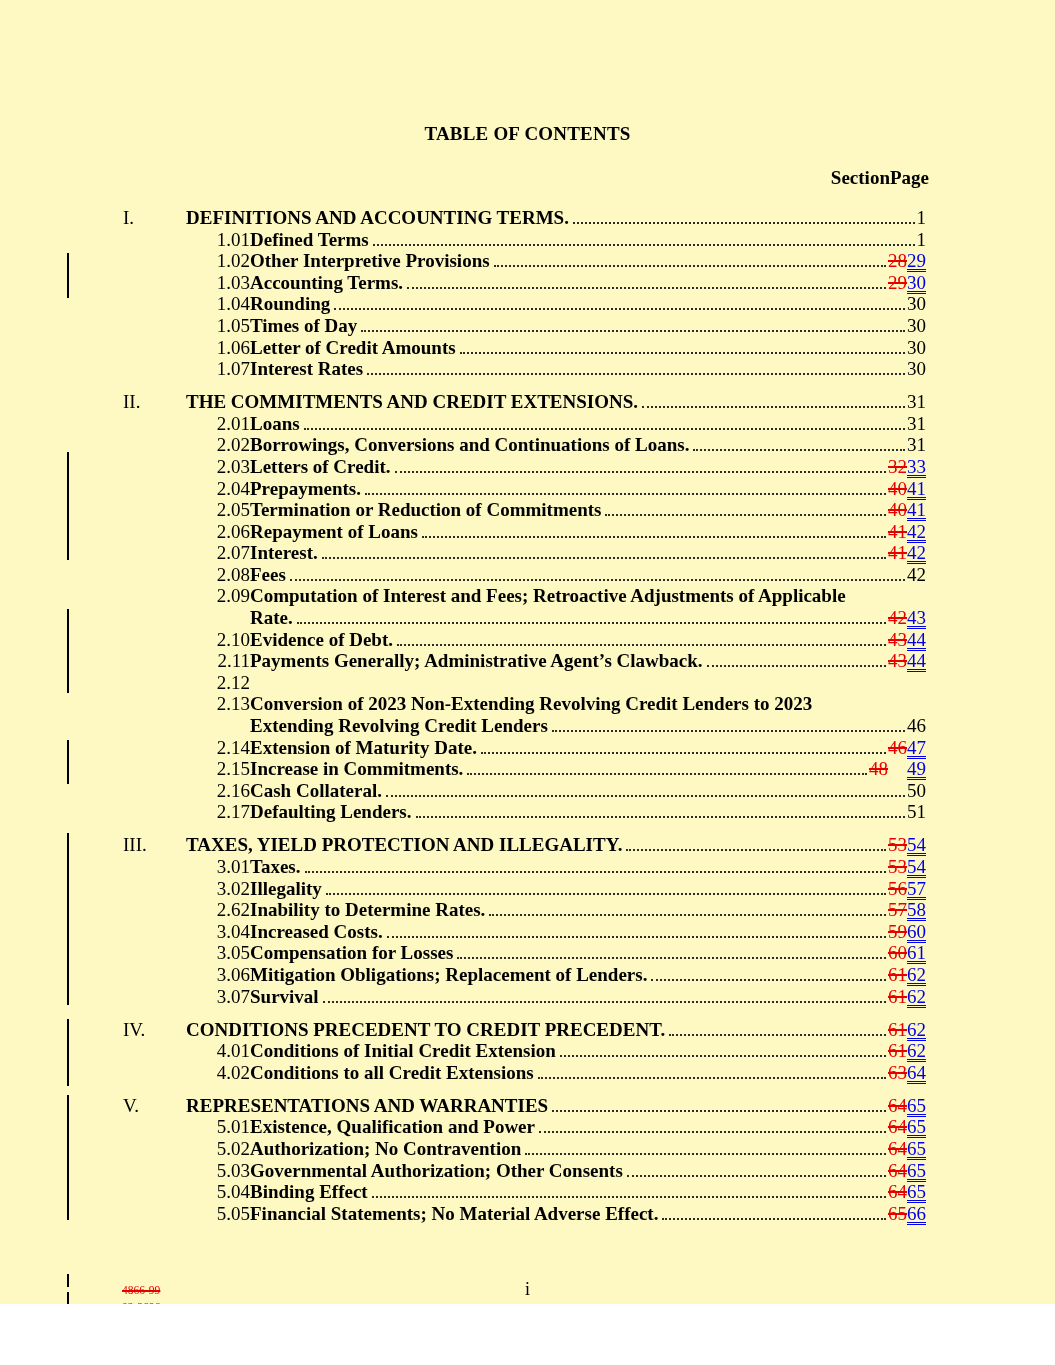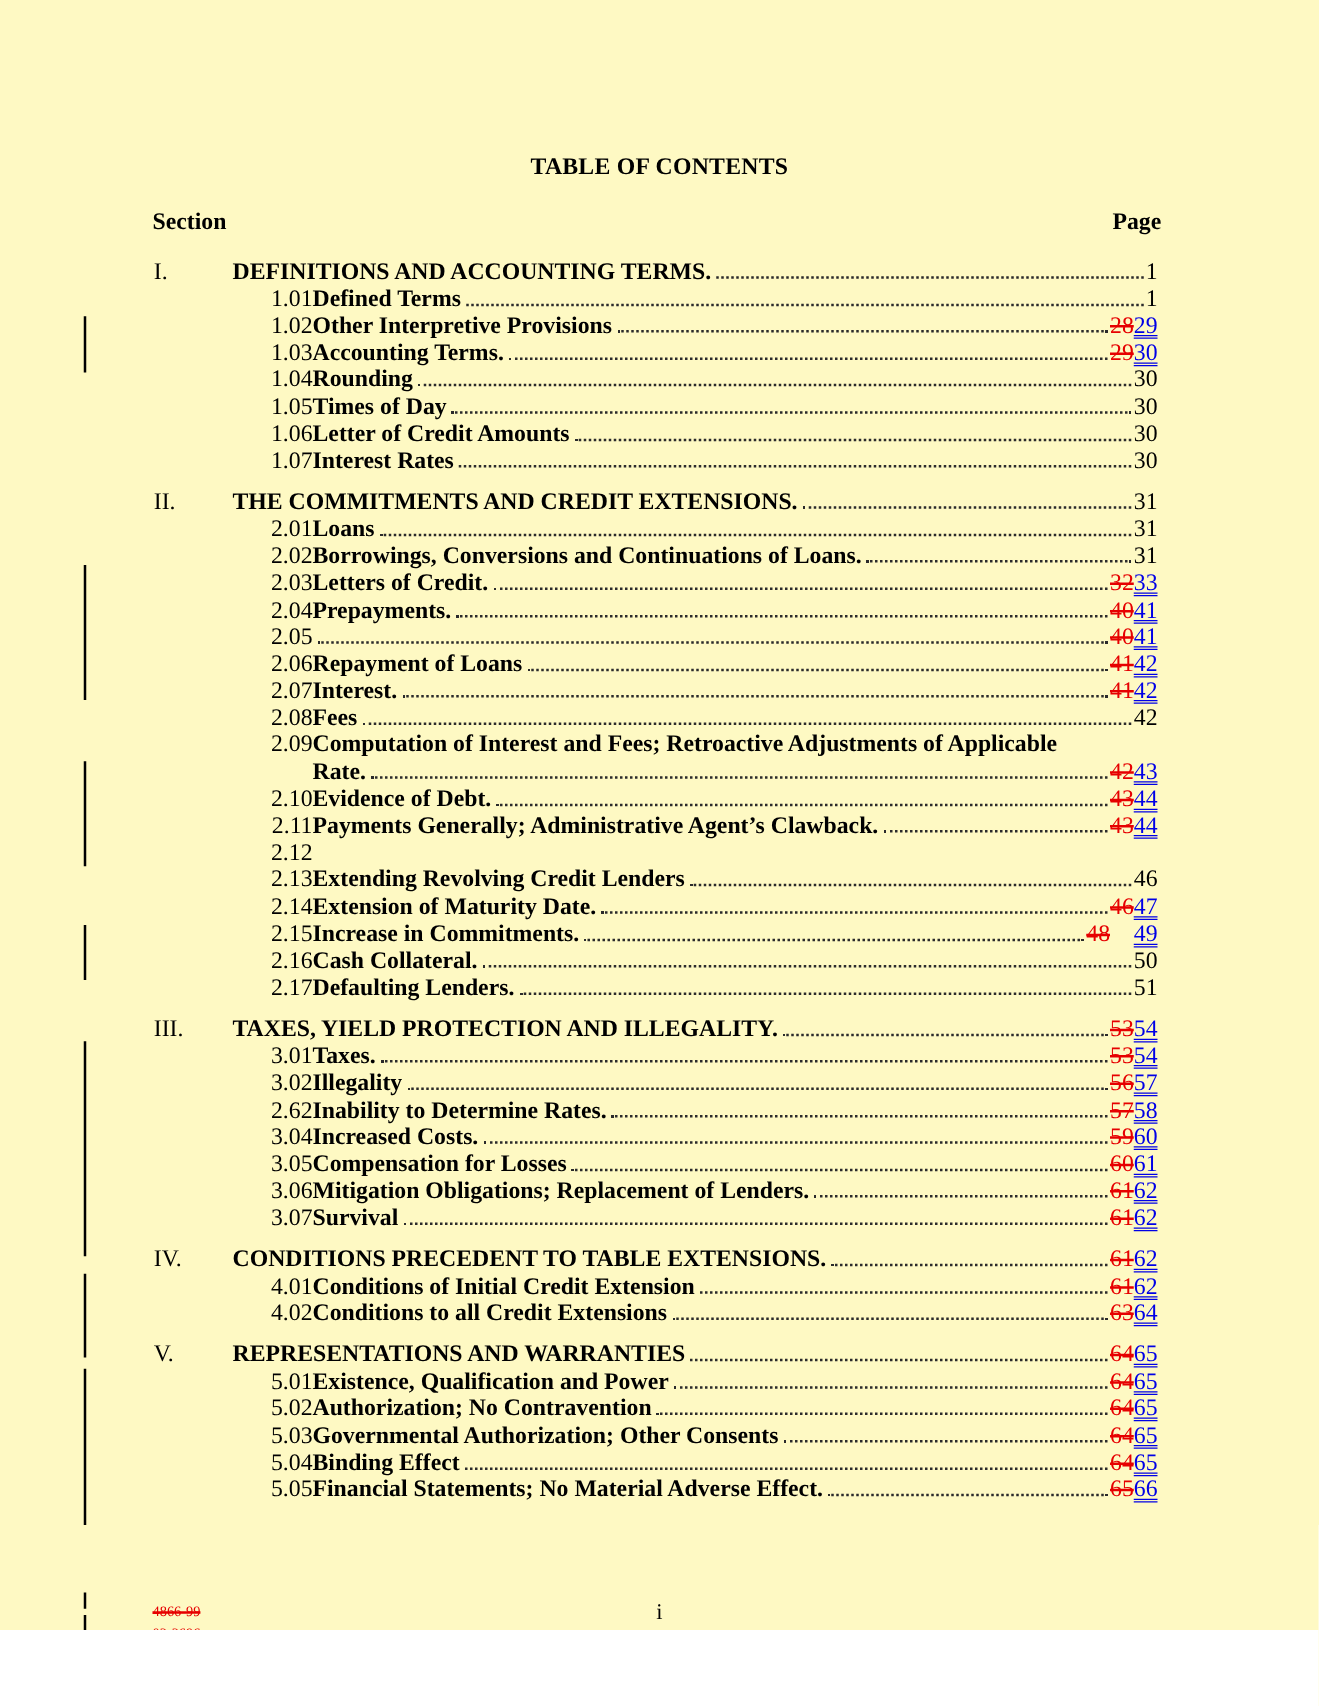--- a/index.html
+++ b/index.html
@@ -21,21 +21,21 @@
     text-align: center;
     font-weight: bold;
     letter-spacing: 0.2px;
   }
   .toc-header {
     position: absolute;
     top: 167px;
     left: 122px;
     width: 807px;
     display: flex;
-    justify-content: space-between;
+    justify-content: flex-end;
     font-weight: bold;
   }
   .toc {
     position: absolute;
     top: 207px;
     left: 123px;
     width: 803px;
   }
   .row { display: flex; align-items: flex-start; line-height: 21.6px; }
   .row.l0:not(:first-child) { margin-top: 11.4px; }
@@ -213,20 +213,21 @@
             <span class="t">Prepayments.</span>
             <span class="leader"></span>
             <span class="pg"><span class="del" style="color: rgb(230, 0, 0);">40</span><span class="ins" style="color: rgb(0, 0, 230);">41</span></span>
           </span>
         </span>
       </div>
       <div class="row l1">
         <span class="num">2.05</span>
         <span class="body">
           <span class="line">
+            <span class="t">Termination or Reduction of Commitments</span>
             <span class="leader"></span>
             <span class="pg"><span class="del" style="color: rgb(230, 0, 0);">40</span><span class="ins" style="color: rgb(0, 0, 230);">41</span></span>
           </span>
         </span>
       </div>
       <div class="row l1">
         <span class="num">2.06</span>
         <span class="body">
           <span class="line">
             <span class="t">Repayment of Loans</span>
@@ -287,20 +288,23 @@
             <span class="pg"><span class="del" style="color: rgb(230, 0, 0);">43</span><span class="ins" style="color: rgb(0, 0, 230);">44</span></span>
           </span>
         </span>
       </div>
       <div class="row l1">
         <span class="num">2.12</span>
       </div>
       <div class="row l1">
         <span class="num">2.13</span>
         <span class="body">
+          <span class="line">
+            <span class="t">Conversion of 2023 Non-Extending Revolving Credit Lenders to 2023</span>
+          </span>
           <span class="line">
             <span class="t">Extending Revolving Credit Lenders</span>
             <span class="leader"></span>
             <span class="pg"><span>46</span></span>
           </span>
         </span>
       </div>
       <div class="row l1">
         <span class="num">2.14</span>
         <span class="body">
@@ -418,21 +422,21 @@
             <span class="t">Survival</span>
             <span class="leader"></span>
             <span class="pg"><span class="del" style="color: rgb(230, 0, 0);">61</span><span class="ins" style="color: rgb(0, 0, 230);">62</span></span>
           </span>
         </span>
       </div>
       <div class="row l0">
         <span class="num">IV.</span>
         <span class="body">
           <span class="line">
-            <span class="t">CONDITIONS PRECEDENT TO TABLE EXTENSIONS.</span>
+            <span class="t">CONDITIONS PRECEDENT TO CREDIT PRECEDENT.</span>
             <span class="leader"></span>
             <span class="pg"><span class="del" style="color: rgb(230, 0, 0);">61</span><span class="ins" style="color: rgb(0, 0, 230);">62</span></span>
           </span>
         </span>
       </div>
       <div class="row l1">
         <span class="num">4.01</span>
         <span class="body">
           <span class="line">
             <span class="t">Conditions of Initial Credit Extension</span>

